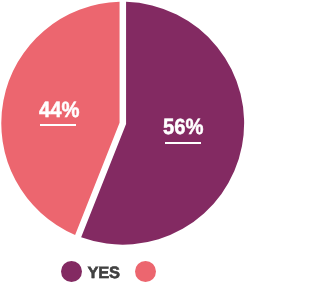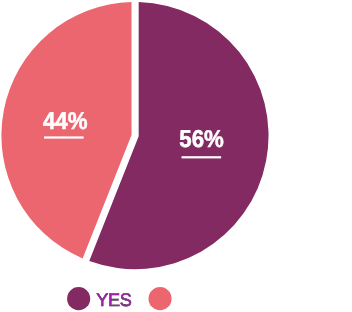--- a/index.html
+++ b/index.html
@@ -58,24 +58,24 @@
   .legend-dot {
     position: absolute;
     top: 0;
     width: 21px;
     height: 21px;
     border-radius: 50%;
   }
   .legend-label {
     position: absolute;
     font-family: "Liberation Sans", sans-serif;
-    font-weight: normal;
+    font-weight: bold;
     font-size: 16.5px;
     line-height: 16.5px;
-    color: #a21caf;
+    color: #404040;
     white-space: pre;
     top: 3.6px;
     -webkit-text-stroke: 0.45px #010101;
     paint-order: stroke fill;
     letter-spacing: -0.35px;
   }
 </style>
 </head>
 <body>
 

